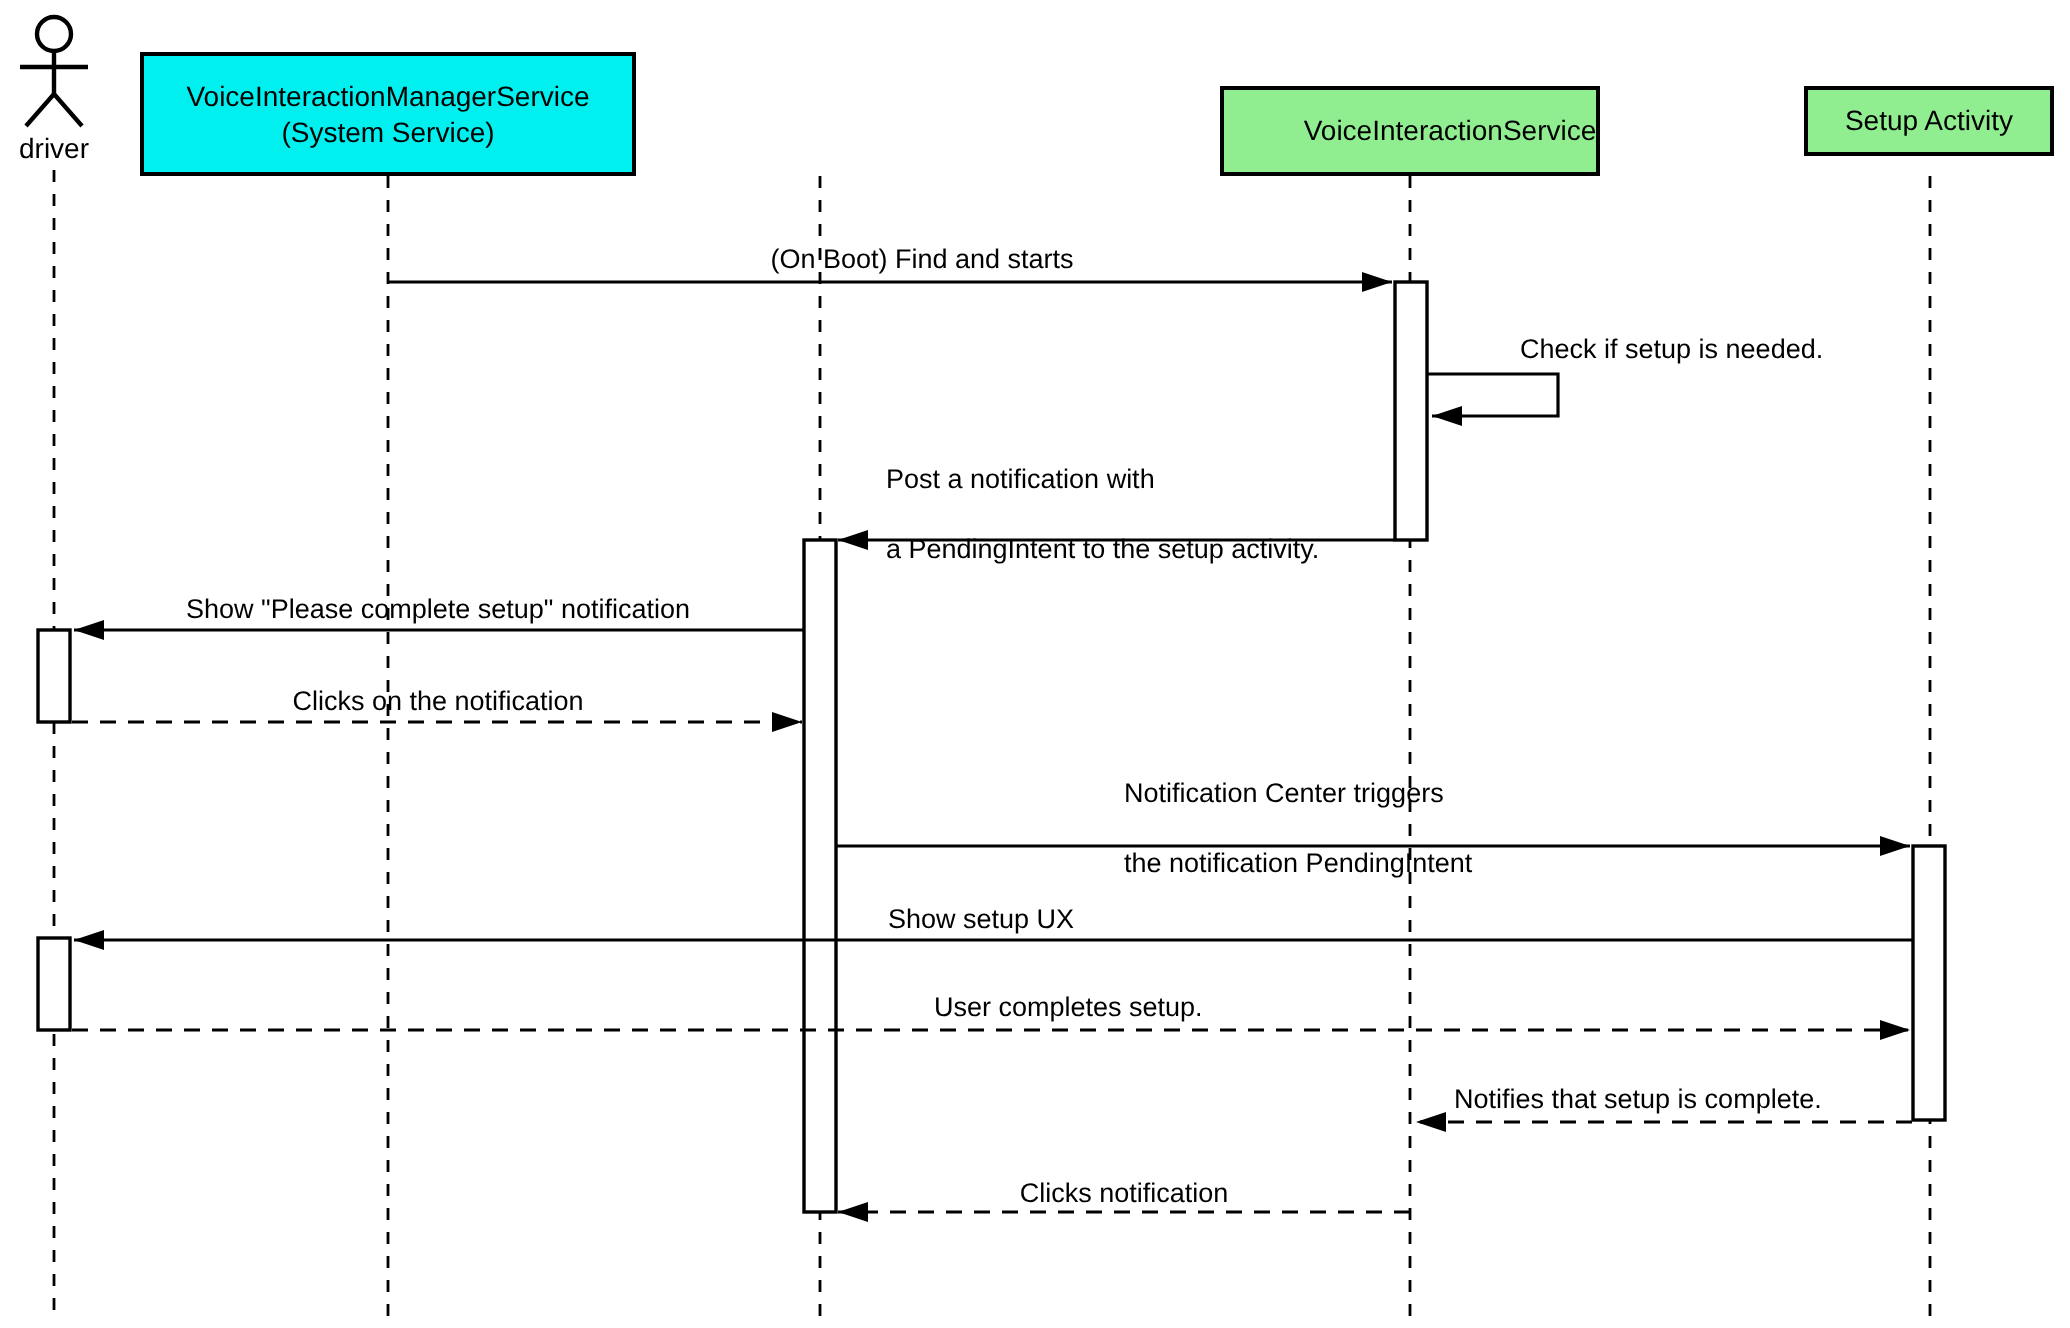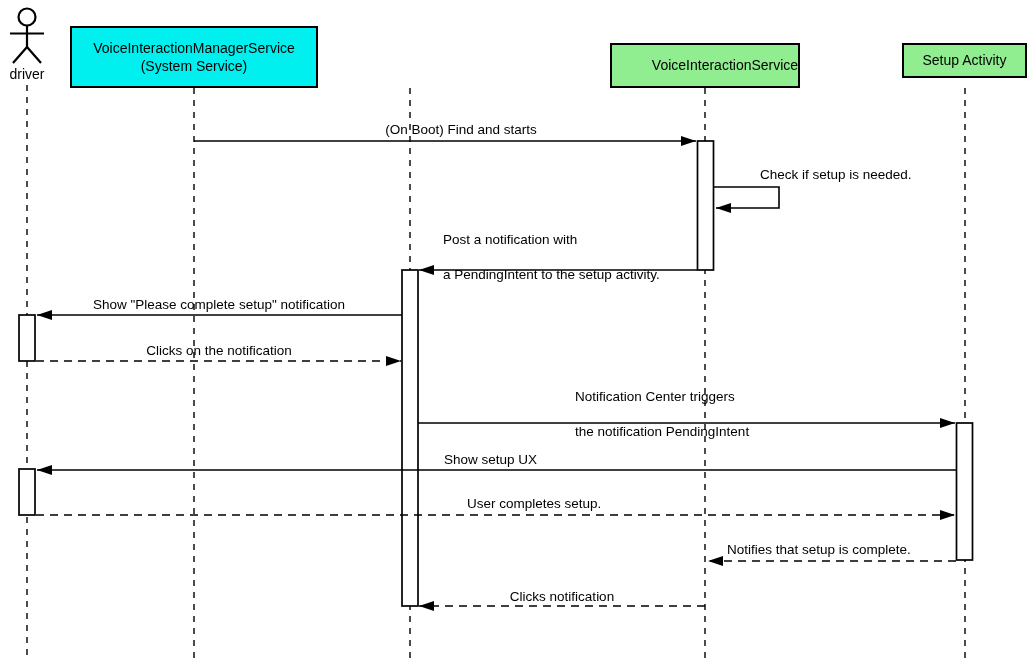--- a/index.html
+++ b/index.html
@@ -93,21 +93,21 @@
 
   <div class="msg" style="left:735px; top:166px;margin-left:25px;">Check if setup is needed.</div>
 
   <div class="msg" style="left:443px; top:231px;"><span>Post a notification with</span><br>
 <span>a PendingIntent to the setup activity.</span></div>
 
   <div class="msg center" style="left:219px; top:296px;">Show "Please complete setup" notification</div>
 
   <div class="msg center" style="left:219px; top:342px;">Clicks on the notification</div>
 
-  <div class="msg" style="left:575px; top:388px;"><span>Notification Center triggers</span><br>
+  <div class="msg" style="left:562px; top:388px;"><span>Notification Center triggers</span><br>
 <span>the notification PendingIntent</span></div>
 
   <div class="msg" style="left:444px; top:451px;">Show setup UX</div>
 
   <div class="msg" style="left:423px; top:495px;margin-left:44px;">User completes setup.</div>
 
   <div class="msg" style="left:727px; top:541px;">Notifies that setup is complete.</div>
 
   <div class="msg center" style="left:562px; top:588px;">Clicks notification</div>
 

